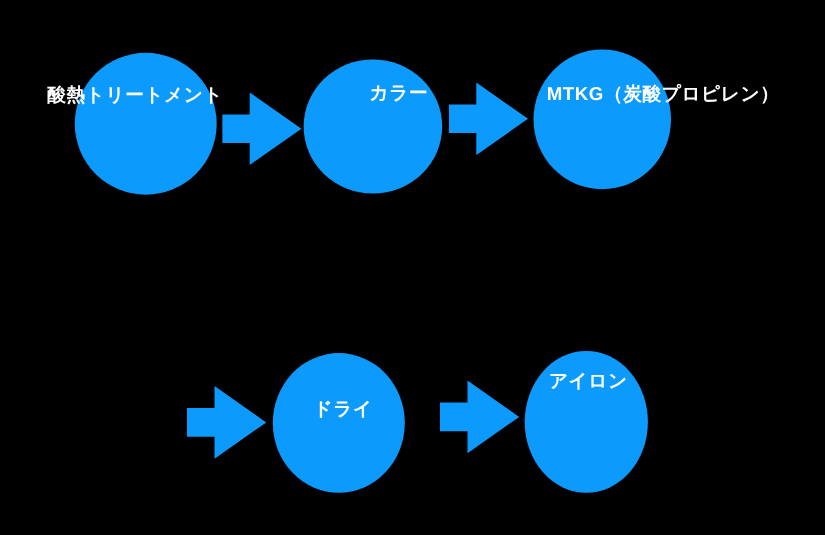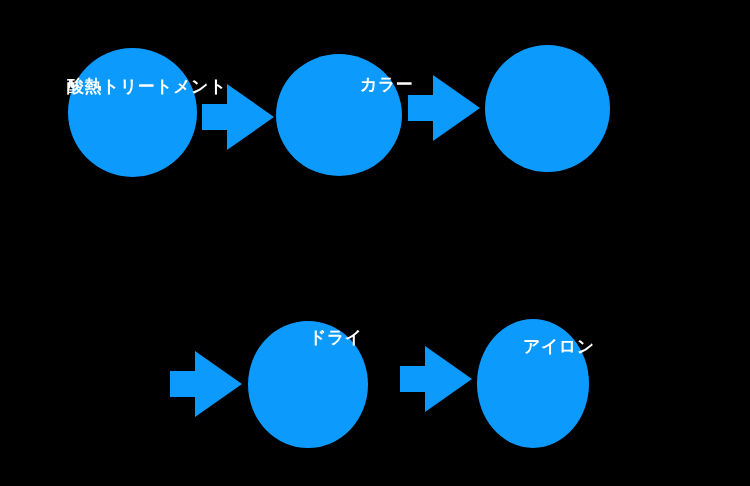--- a/index.html
+++ b/index.html
@@ -27,26 +27,25 @@
   .node-5 { left: 477px; top: 319px; width: 112px; height: 129px; }
 
   .node-label {
     position: absolute;
     color: #ffffff;
     font-size: 17px;
     font-weight: bold;
     line-height: 20px;
     white-space: nowrap;
     letter-spacing: 0.5px;
-    margin-left: 24px;
   }
   .label-1 { left: 43px;  top: 77px;  }
   .label-2 { left: 336px; top: 75px;  }
   .label-3 { left: 497px; top: 76px;  }
-  .label-4 { left: 285px; top: 328px; }
+  .label-4 { left: 285px; top: 362px; }
   .label-5 { left: 499px; top: 337px; }
 
   .arrow {
     position: absolute;
     width: 72px;
     height: 66px;
   }
   .arrow svg { display: block; width: 100%; height: 100%; }
   .arrow-1 { left: 202px; top: 84px;  }
   .arrow-2 { left: 408px; top: 75px;  }
@@ -80,16 +79,17 @@
     </svg>
   </div>
   <div class="arrow arrow-4">
     <svg viewBox="0 0 72 66" xmlns="http://www.w3.org/2000/svg" aria-hidden="true">
       <polygon points="0,20 25,20 25,0 72,33 25,66 25,46 0,46" fill="#0d9afd"></polygon>
     </svg>
   </div>
 
   <span class="node-label label-1">酸熱トリートメント</span>
   <span class="node-label label-2">カラー</span>
+  <span class="node-label label-3">MTKG（炭酸プロピレン）</span>
   <span class="node-label label-4">ドライ</span>
   <span class="node-label label-5">アイロン</span>
 
 </div>
 
 </body></html>

